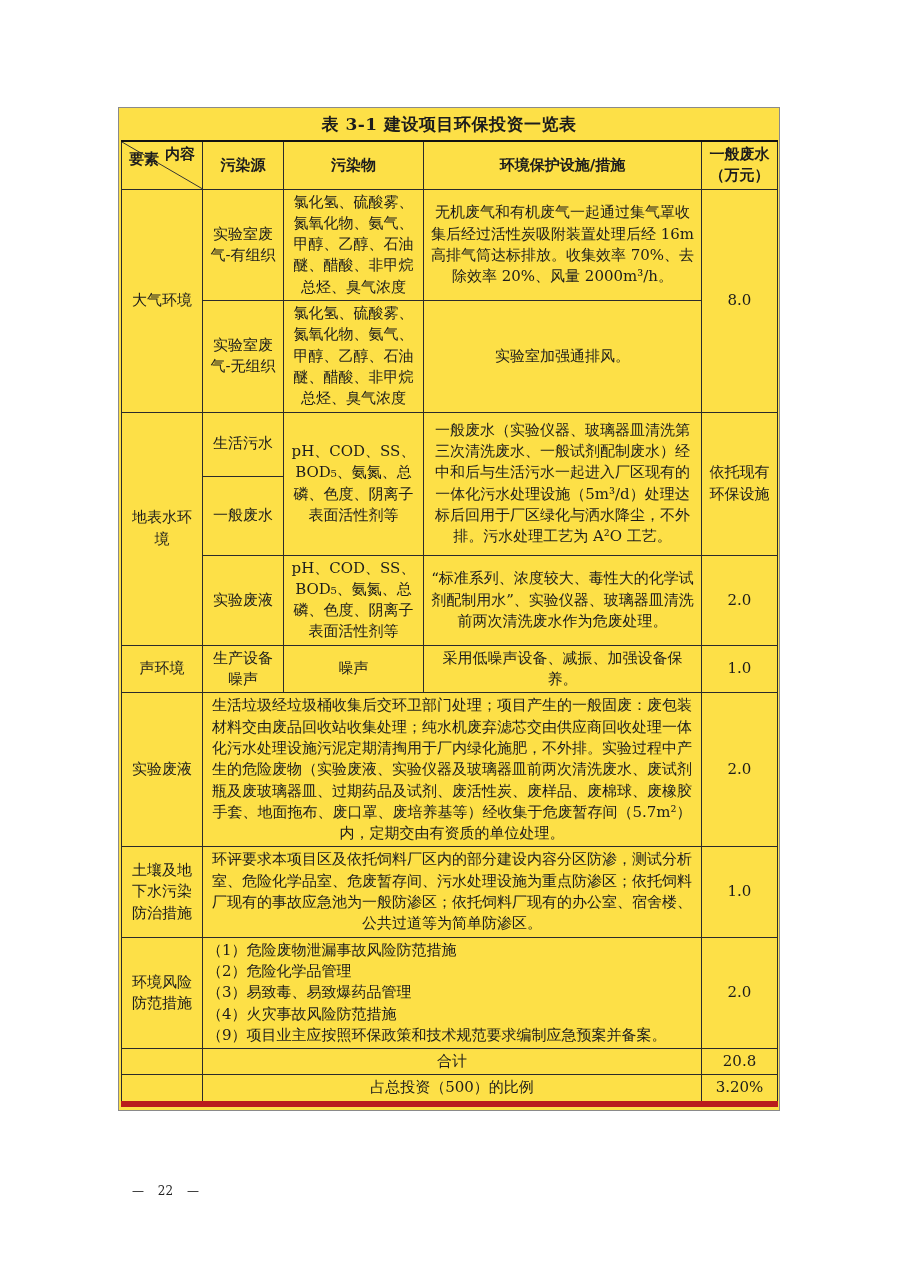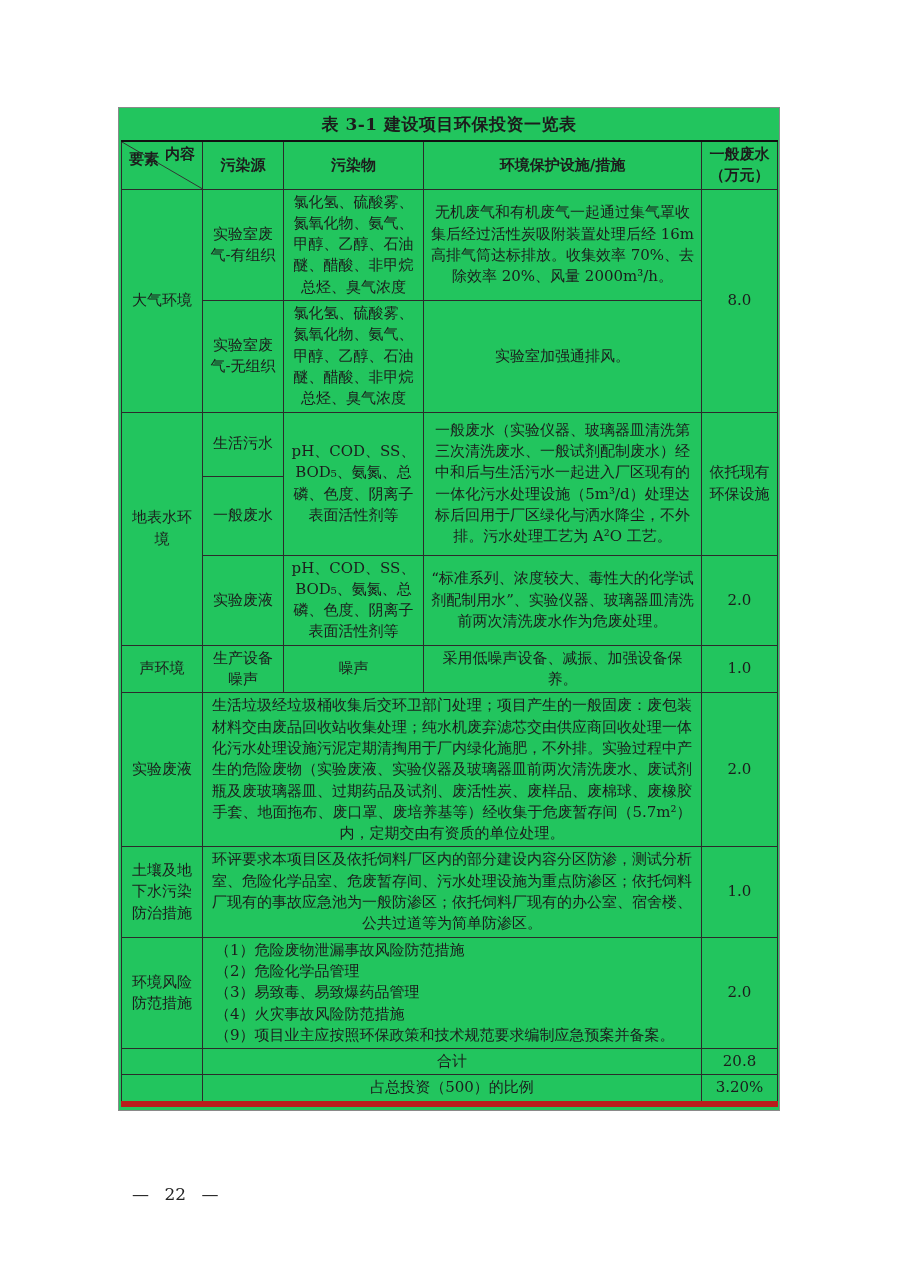--- a/index.html
+++ b/index.html
@@ -9,21 +9,21 @@
     position: relative;
     font-family: "DejaVu Serif", "Liberation Serif", serif;
     color: #1c1c1c;
   }
   .frame {
     position: absolute;
     left: 118px; top: 107px;
     width: 662px; height: 1004px;
     border: 1px solid #8a8a8a;
     box-sizing: border-box;
-    background: #22c55e;
+    background: #fde047;
   }
   .table-title {
     height: 32px;
     display: flex; align-items: center; justify-content: center;
     font-weight: bold;
     font-size: 17px;
     letter-spacing: 0.5px;
   }
   table.inv-table {
     border-collapse: collapse;
@@ -44,21 +44,21 @@
     box-sizing: border-box;
   }
   .hd td { font-weight: bold; }
   td.long {
     text-align: justify;
     padding: 3px 6px;
   }
   td.dense { line-height: 1.22; }
   td.mid   { line-height: 1.42; margin-top: 40px; }
   td.risk-cell { line-height: 1.3; text-align: left; padding: 3px 6px; }
-  .risk-line { text-align: left; margin-left: 8px; }
+  .risk-line { text-align: left; }
   
   td.diag {
     position: relative;
     padding: 0;
   }
   td.diag svg {
     position: absolute; left: 0; top: 0;
     width: 100%; height: 100%;
   }
   .corner-top  { position: absolute; top: 2px;  right: 7px; font-weight: bold; }
@@ -72,21 +72,21 @@
   .rh5 td  { height: 71px; }
   .rh6 td  { height: 41px; }
   .rh7 td  { height: 140px; }
   .rh8 td  { height: 86px; }
   .rh9 td  { height: 94px; }
   .rh10 td { height: 25px; }
   .rh11 td { height: 27px; }
   .page-number {
     position: absolute;
     left: 132px; top: 1184px;
-    font-size: 17px;
+    font-size: 12px;
     word-spacing: 10px;
     color: #222;
   }
 </style>
 </head>
 <body>
 
 <div class="frame">
 
   <div class="table-title">表 3-1  建设项目环保投资一览表</div>

